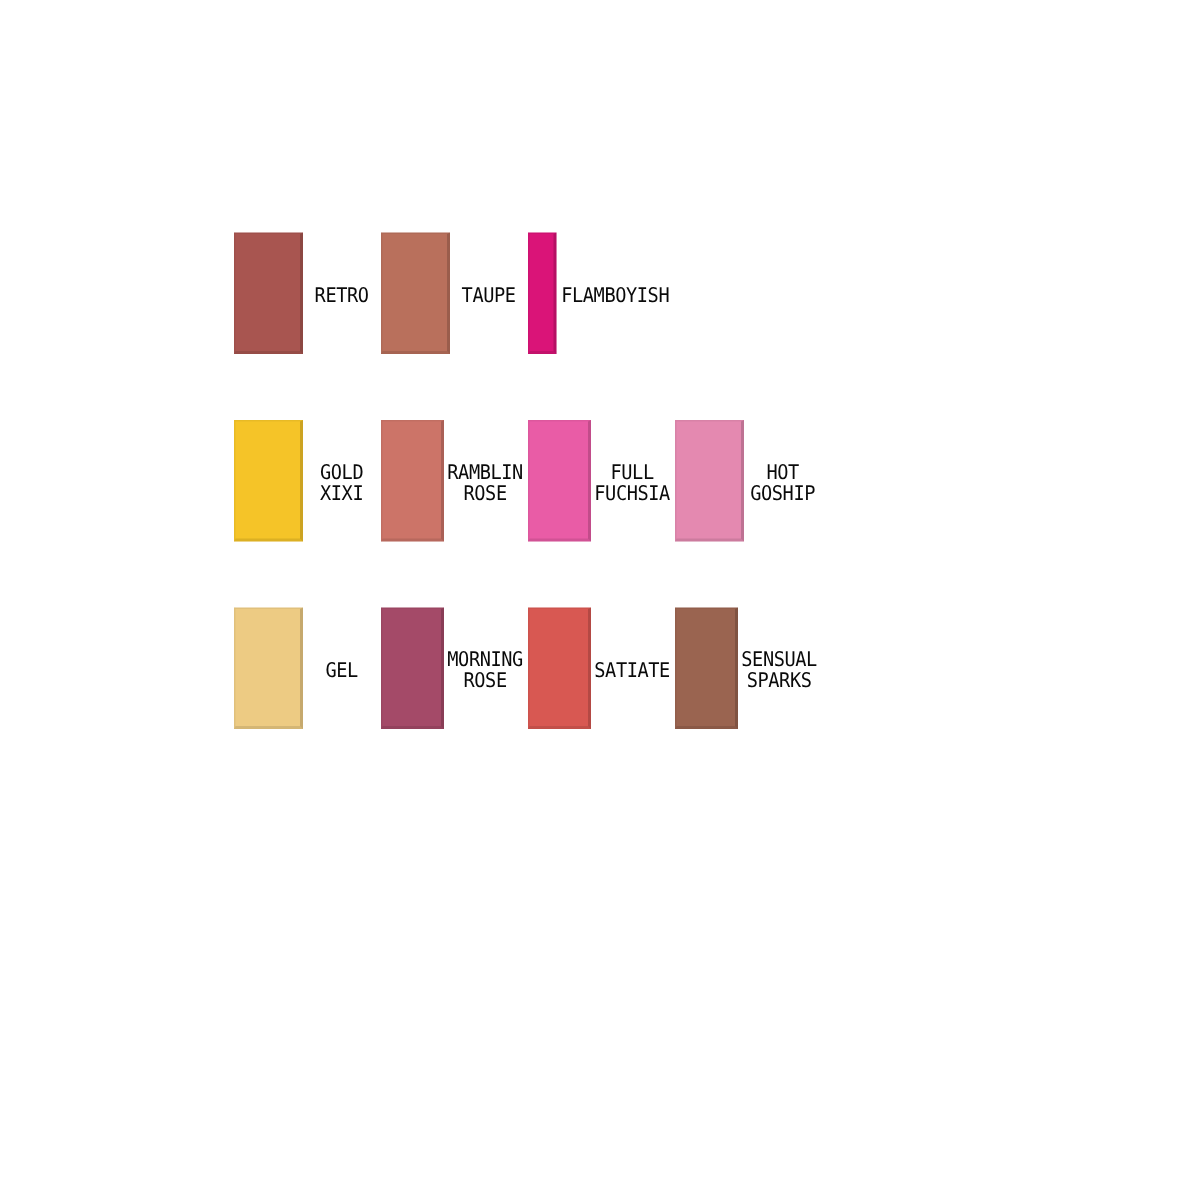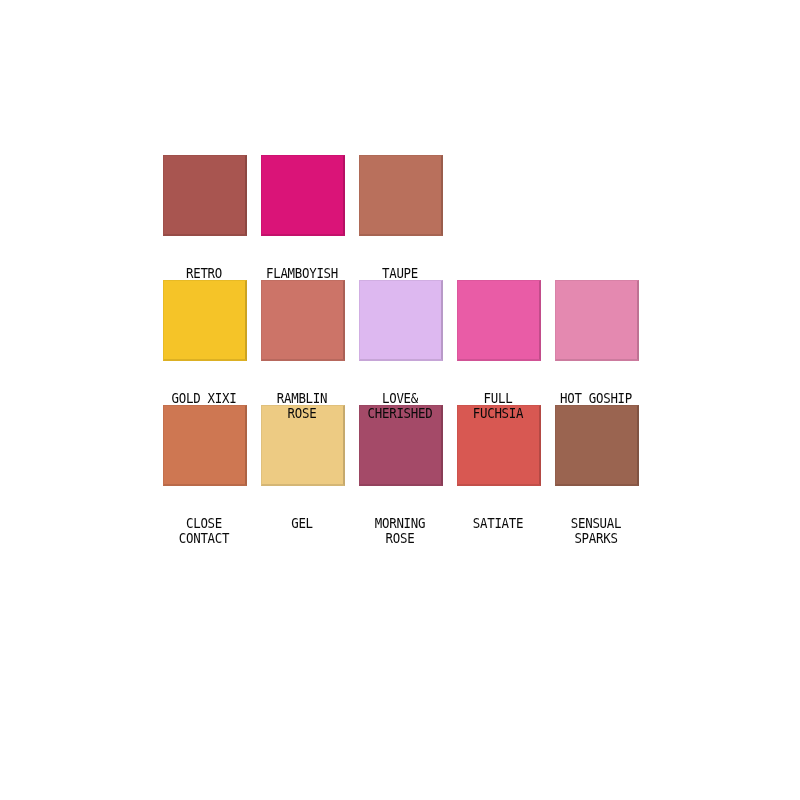--- a/index.html
+++ b/index.html
@@ -34,23 +34,22 @@
     display: flex;
     flex-direction: row;
     align-items: flex-start;
     height: 125px;
   }
 
   .cell {
     width: 98px;
     flex: 0 0 98px;
     display: flex;
-    flex-direction: column;
+    flex-direction: row;
     align-items: center;
-    gap: 27px;
   }
 
   .swatch {
     width: 84px;
     height: 81px;
     box-sizing: border-box;
     margin-left: 1px;
     border-right: 2px solid rgba(0,0,0,0.16);
     border-bottom: 2px solid rgba(0,0,0,0.10);
     border-top: 1px solid rgba(0,0,0,0.05);
@@ -77,61 +76,51 @@
 
 <div id="swatch-chart">
   <div class="grid">
 
     <div class="row">
       <div class="cell">
         <div class="swatch" style="background: rgb(168, 85, 80);"></div>
         <div class="label">RETRO</div>
       </div>
       <div class="cell">
+        <div class="swatch" style="background: rgb(185, 112, 92);"></div>
+        <div class="label">TAUPE</div>
+      </div>
+      <div class="cell">
         <div class="swatch" style="background: rgb(218, 20, 120);"></div>
         <div class="label">FLAMBOYISH</div>
-      </div>
-      <div class="cell">
-        <div class="swatch" style="background: rgb(185, 112, 92);"></div>
-        <div class="label">TAUPE</div>
       </div>
     </div>
 
     <div class="row">
       <div class="cell">
         <div class="swatch" style="background: rgb(245, 196, 40);"></div>
         <div class="label">GOLD XIXI</div>
       </div>
       <div class="cell">
         <div class="swatch" style="background: rgb(204, 116, 104);"></div>
         <div class="label">RAMBLIN
 ROSE</div>
       </div>
       <div class="cell">
-        <div class="swatch" style="background: rgb(221, 184, 240);"></div>
-        <div class="label">LOVE&amp;
-CHERISHED</div>
-      </div>
-      <div class="cell">
         <div class="swatch" style="background: rgb(233, 92, 166);"></div>
         <div class="label">FULL
 FUCHSIA</div>
       </div>
       <div class="cell">
         <div class="swatch" style="background: rgb(228, 137, 176);"></div>
         <div class="label">HOT GOSHIP</div>
       </div>
     </div>
 
     <div class="row">
-      <div class="cell">
-        <div class="swatch" style="background: rgb(206, 119, 82);"></div>
-        <div class="label">CLOSE
-CONTACT</div>
-      </div>
       <div class="cell">
         <div class="swatch" style="background: rgb(237, 203, 131);"></div>
         <div class="label">GEL</div>
       </div>
       <div class="cell">
         <div class="swatch" style="background: rgb(164, 74, 104);"></div>
         <div class="label">MORNING
 ROSE</div>
       </div>
       <div class="cell">

